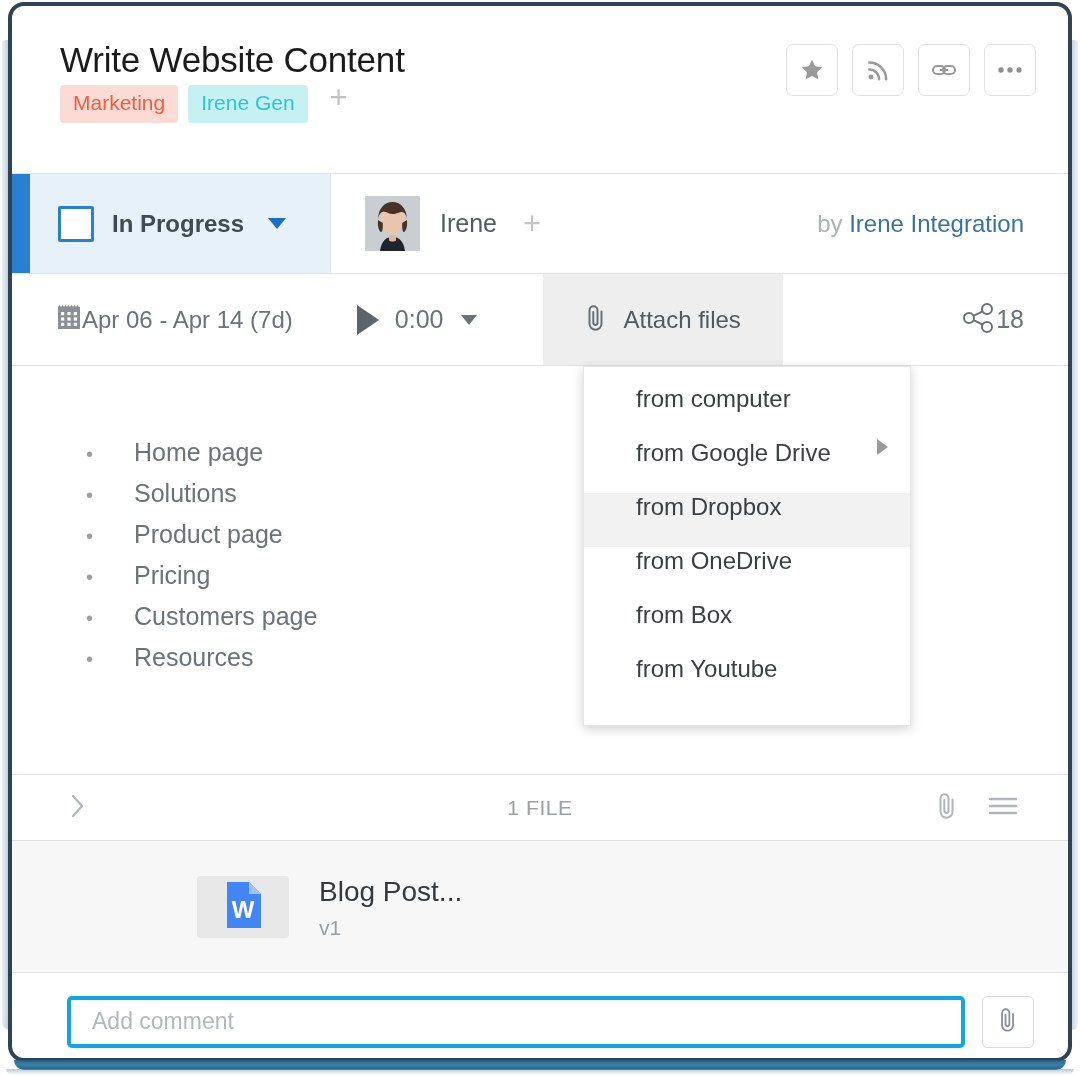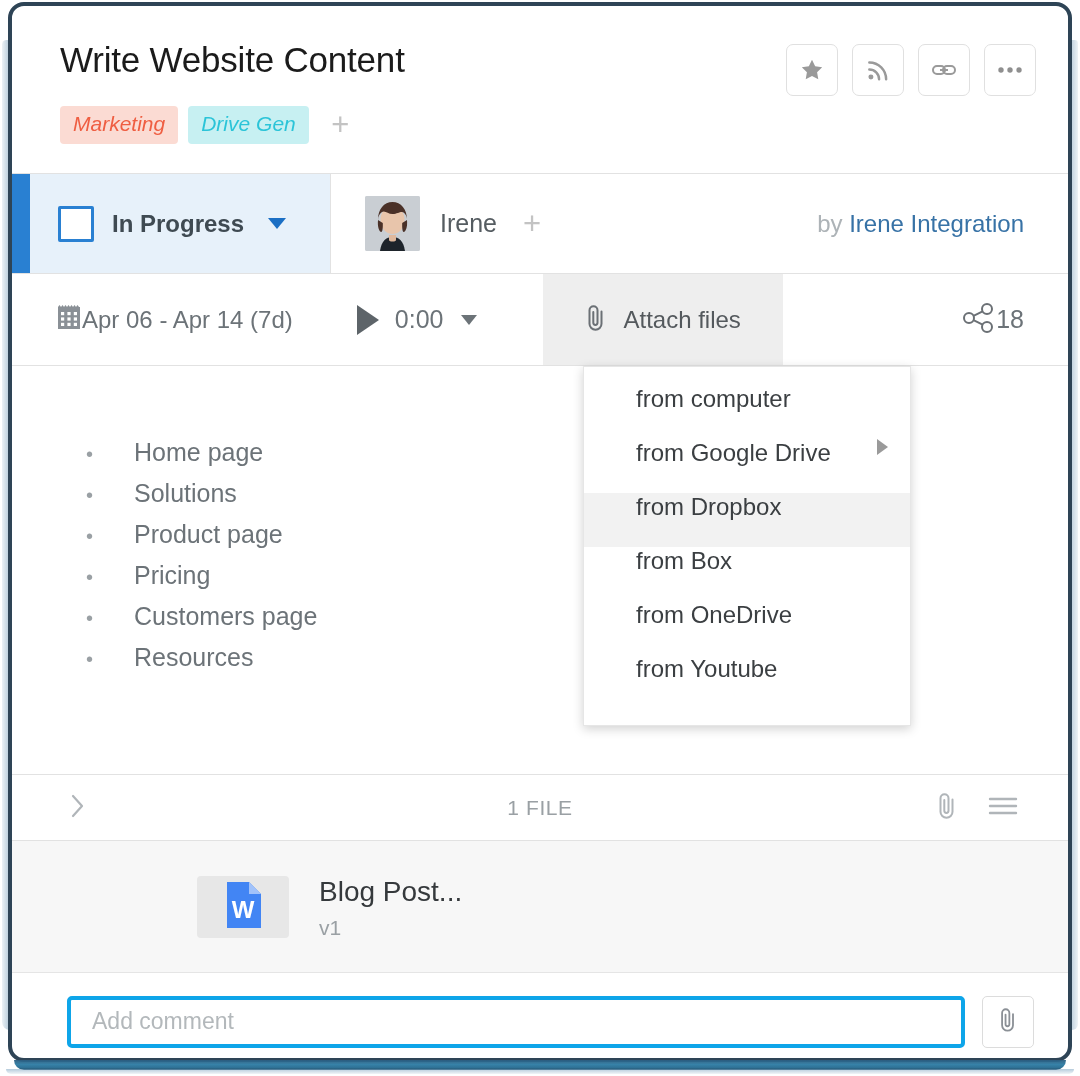--- a/index.html
+++ b/index.html
@@ -78,24 +78,23 @@
   .title {
     font-size: 35px;
     font-weight: 400;
     color: #1b1b1b;
     letter-spacing: -.2px;
     line-height: 44px;
     margin-top: 6px;
   }
   .tag-row {
     display: flex;
-    align-items: center;
+    align-items: flex-start;
     gap: 10px;
-    margin-top: 24px;
-    font-style: italic;
+    margin-top: 3px;
   }
   .tag {
     font-size: 21px;
     padding: 5px 13px 7px 13px;
     border-radius: 4px;
     line-height: 26px;
   }
   .tag-add {
     color: #c3c3c3;
     font-size: 31px;
@@ -403,21 +402,21 @@
 
 <div id="frame">
 
   <div id="card">
 
     <div class="header">
       <div class="title">Write Website Content</div>
 
       <div class="tag-row">
         <span class="tag" id="tag0" style="background: rgb(251, 219, 211); color: rgb(239, 94, 66);">Marketing</span>
-        <span class="tag" id="tag1" style="background: rgb(199, 240, 242); color: rgb(43, 196, 216);">Drive Gen</span>
+        <span class="tag" id="tag1" style="background: rgb(199, 240, 242); color: rgb(43, 196, 216);">Irene Gen</span>
         <span class="tag-add">+</span>
       </div>
 
       <div class="hdr-actions">
         <div class="icon-btn">
           <span>
             <svg width="26" height="26" viewBox="0 0 24 24">
                 <path fill="#9a9a9a" d="M12 2.6l2.9 5.9 6.5.95-4.7 4.6 1.1 6.45L12 17.45 6.2 20.5l1.1-6.45-4.7-4.6 6.5-.95z"></path>
               </svg>
           </span>
@@ -564,24 +563,24 @@
             <span>from computer</span>
           </div>
           <div class="menu-item">
             <span>from Google Drive</span>
             <span class="submenu-arrow"></span>
           </div>
           <div class="menu-item active">
             <span>from Dropbox</span>
           </div>
           <div class="menu-item">
+            <span>from OneDrive</span>
+          </div>
+          <div class="menu-item">
             <span>from Box</span>
-          </div>
-          <div class="menu-item">
-            <span>from OneDrive</span>
           </div>
           <div class="menu-item">
             <span>from Youtube</span>
           </div>
         </div>
     </div>
 
     <div class="files-bar">
       <span class="files-chev">
         <svg width="16" height="26" viewBox="0 0 16 26">

